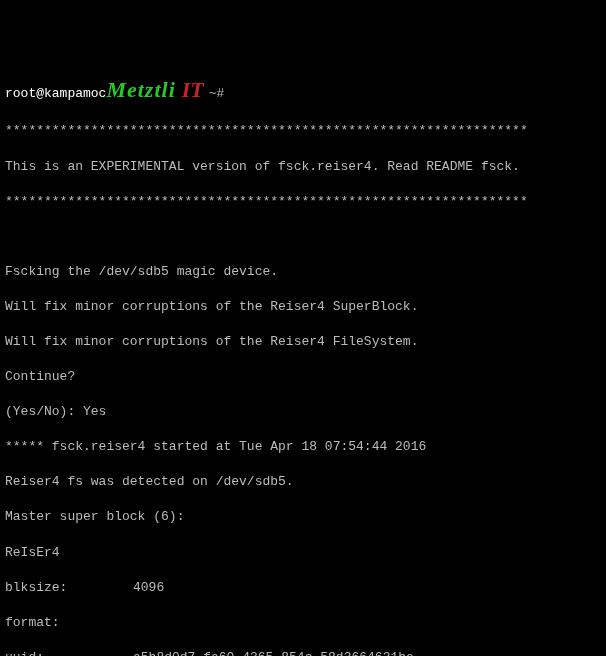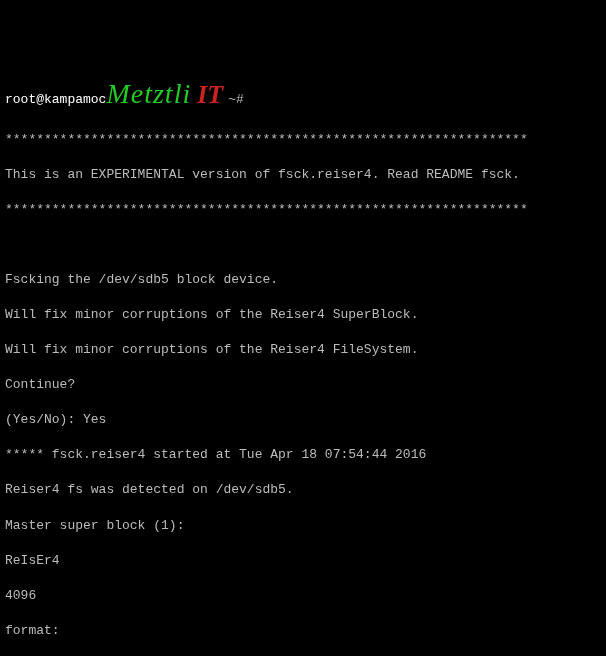--- a/index.html
+++ b/index.html
@@ -27,29 +27,29 @@
       color: #ffffff;
     }
     .logo-container {
       display: inline-flex;
       align-items: baseline;
       position: relative;
     }
     .logo-metztli {
       color: #22cc22;
       font-family: Georgia, serif;
-      font-size: 28px;
-      font-weight: normal;
+      font-size: 22px;
+      font-weight: bold;
       font-style: italic;
       letter-spacing: 1px;
     }
     .logo-it {
       color: #cc2222;
       font-family: Georgia, serif;
-      font-size: 26px;
+      font-size: 22px;
       font-weight: bold;
       font-style: italic;
       margin-left: 6px;
     }
     .cmd-text {
       color: #bbbbbb;
       margin-left: 5px;
     }
     .row {
       display: flex;
@@ -68,30 +68,30 @@
   <span class="logo-container">
     <span class="logo-metztli">Metztli</span>
     <span class="logo-it">IT</span>
   </span>
   <span class="prompt-white cmd-text">~# </span>
 </div>
 <div>*******************************************************************</div>
 <div>This is an EXPERIMENTAL version of fsck.reiser4. Read README fsck.</div>
 <div>*******************************************************************</div>
 <div>&nbsp;</div>
-<div>Fscking the /dev/sdb5 block device.</div>
+<div>Fscking the /dev/sdb5 magic device.</div>
 <div>Will fix minor corruptions of the Reiser4 SuperBlock.</div>
 <div>Will fix minor corruptions of the Reiser4 FileSystem.</div>
 <div>Continue?</div>
 <div>(Yes/No): Yes</div>
 <div>***** fsck.reiser4 started at Tue Apr 18 07:54:44 2016</div>
 <div>Reiser4 fs was detected on /dev/sdb5.</div>
-<div>Master super block (1):</div>
+<div>Master super block (6):</div>
 <div class="row"><span>ReIsEr4</span></div>
-<div class="row"><span>4096</span></div>
+<div class="row"><span class="key">blksize:</span><span>4096</span></div>
 <div class="row"><span class="key">format:</span></div>
 <div class="row"><span class="key">uuid:</span><span>a5b8d0d7-fa60-4365-854c-58d3664631be</span></div>
 
 
 
 
 
 
 
 

